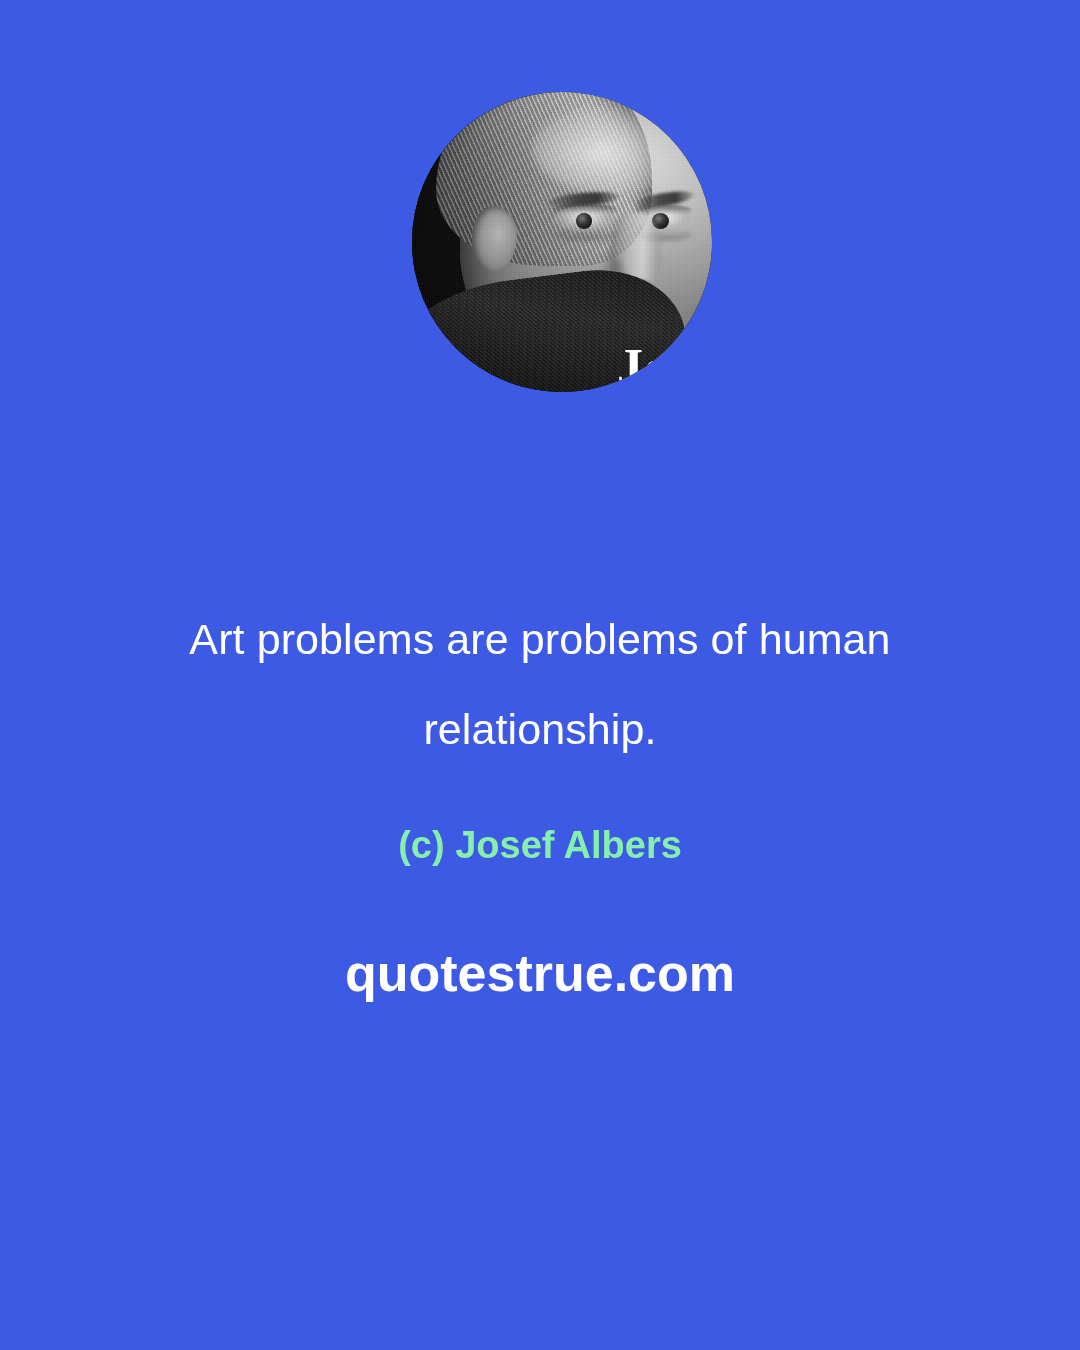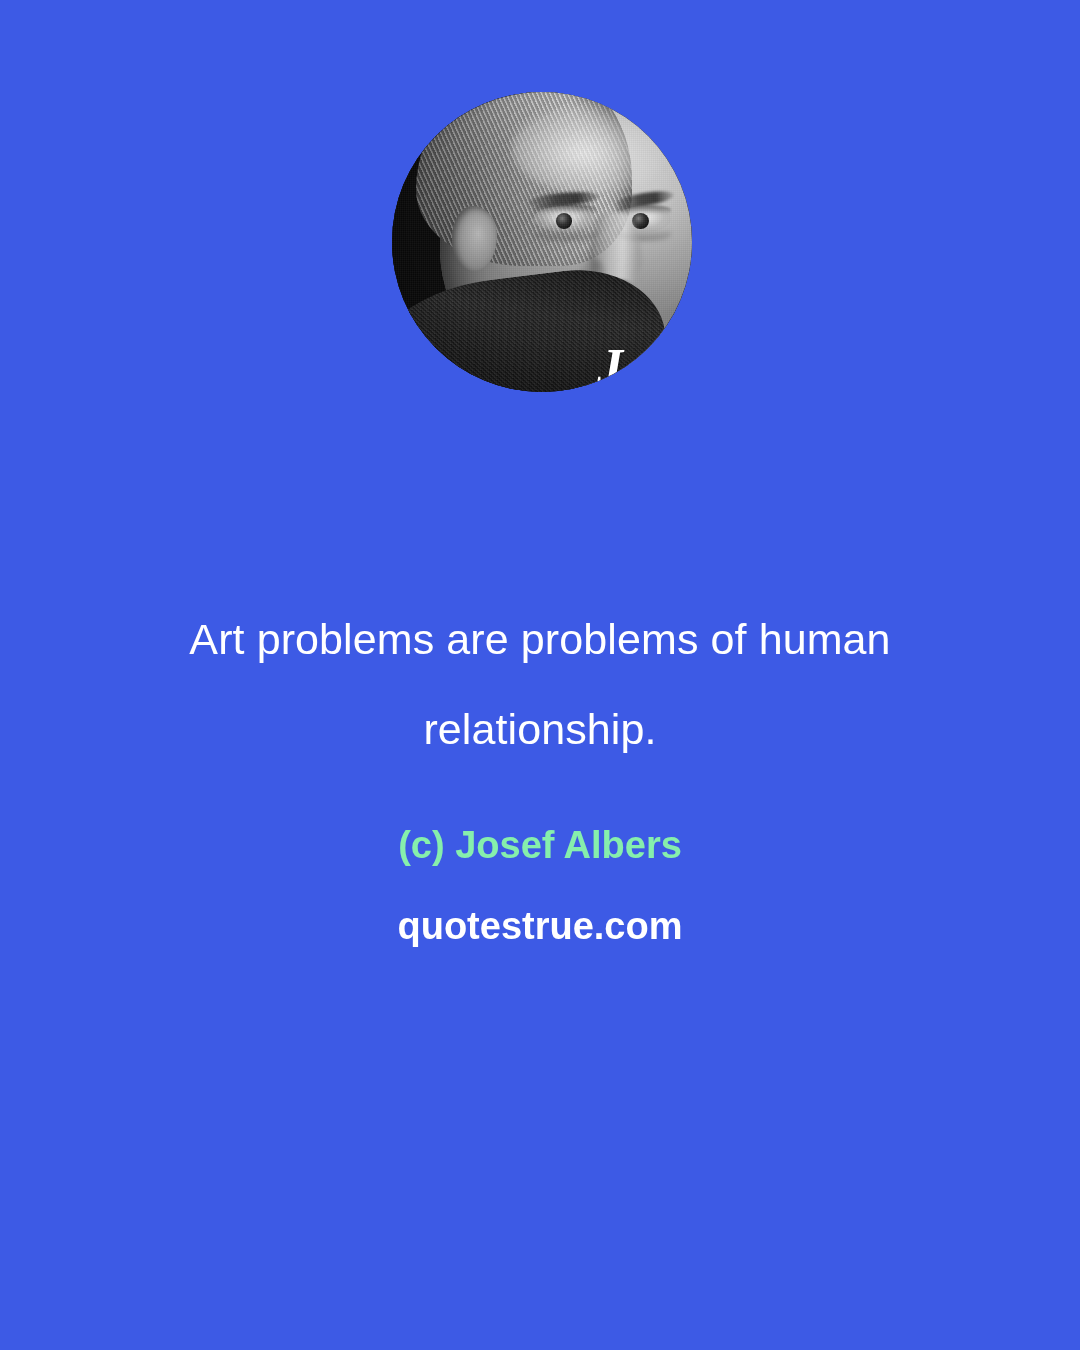--- a/index.html
+++ b/index.html
@@ -17,25 +17,24 @@
     position: relative;
     width: 1080px;
     height: 1350px;
     background: #3d5ae5;
     box-sizing: border-box;
   }
 
   
   #portrait-wrap {
     position: absolute;
-    left: 392px;
+    left: 412px;
     top: 92px;
     width: 300px;
     height: 300px;
-    font-style: italic;
   }
   #portrait-clip {
     position: absolute;
     inset: 0;
     border-radius: 50%;
     overflow: hidden;
     background: #111214;
   }
   
   .ly {
@@ -248,23 +247,23 @@
   }
   #attribution {
     margin: 48px auto 0 auto;
     width: 900px;
     font-size: 38px;
     font-weight: 700;
     line-height: 46px;
     color: #86efac;
   }
   #site-footer {
-    margin: 35px auto 0 auto;
+    margin: 82px auto 0 auto;
     width: 900px;
-    font-size: 38px;
+    font-size: 52px;
     font-weight: 600;
     line-height: 46px;
     color: #ffffff;
   }
 </style>
 </head>
 <body>
 
 <div id="card">
 

